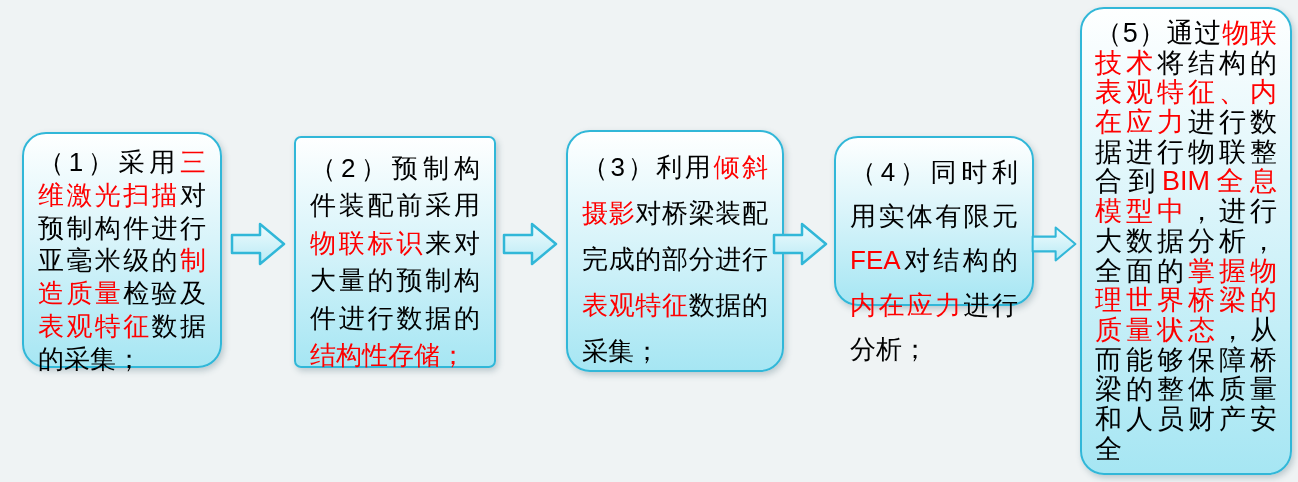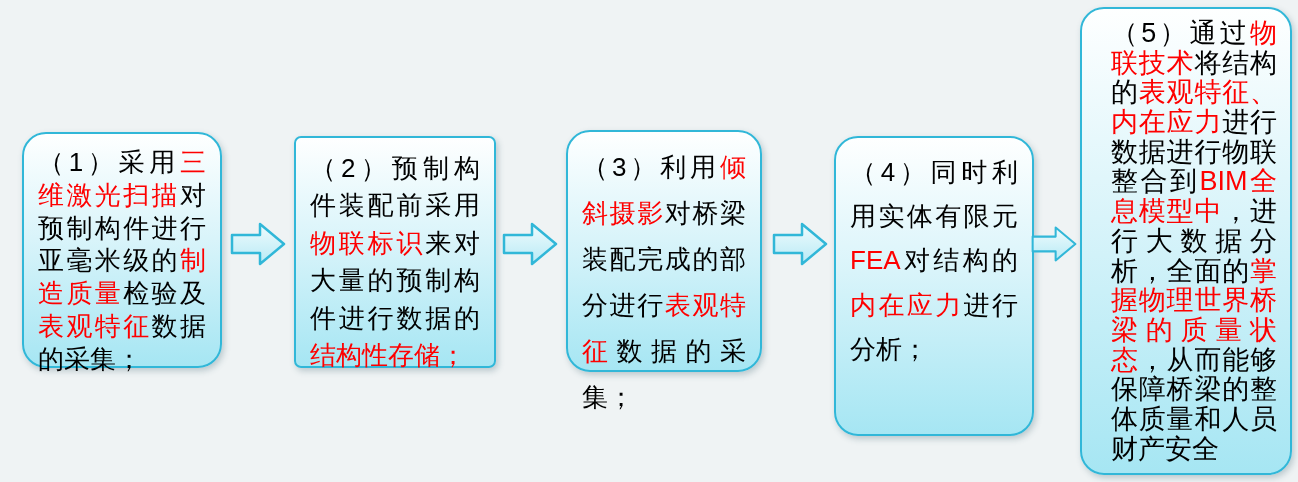--- a/index.html
+++ b/index.html
@@ -30,23 +30,23 @@
     color: var(--text, #000000);
     text-align: justify;
     padding: 12px 14px;
     word-break: break-all;
     overflow-wrap: anywhere;
   }
   .step-text .hl { color: var(--highlight, #fe0000); }
 
   .box1 { left: 22px;  top: 132px; width: 200px; height: 236px; }
   .box2 { left: 294px; top: 136px; width: 202px; height: 232px; border-radius: 7px; }
-  .box3 { left: 566px; top: 130px; width: 196px; height: 242px; }
-  .box4 { left: 834px; top: 136px; width: 200px; height: 300px; }
-  .box5 { left: 1080px; top: 7px;  width: 212px; height: 468px; padding-left: 16px; }
+  .box3 { left: 566px; top: 130px; width: 218px; height: 242px; }
+  .box4 { left: 834px; top: 136px; width: 200px; height: 170px; }
+  .box5 { left: 1080px; top: 7px;  width: 212px; height: 468px; }
 
   .box1 .step-text { font-size: 26px; line-height: 1.26; }
   .box2 .step-text { font-size: 26px; line-height: 1.44; }
   .box3 .step-text { font-size: 26px; line-height: 1.77; }
   .box4 .step-text { font-size: 26px; line-height: 1.70; }
   .box5 .step-text { font-size: 27px; line-height: 1.10; padding: 10px 13px; }
 
   .arrow {
     position: absolute;
     width: 56px;

